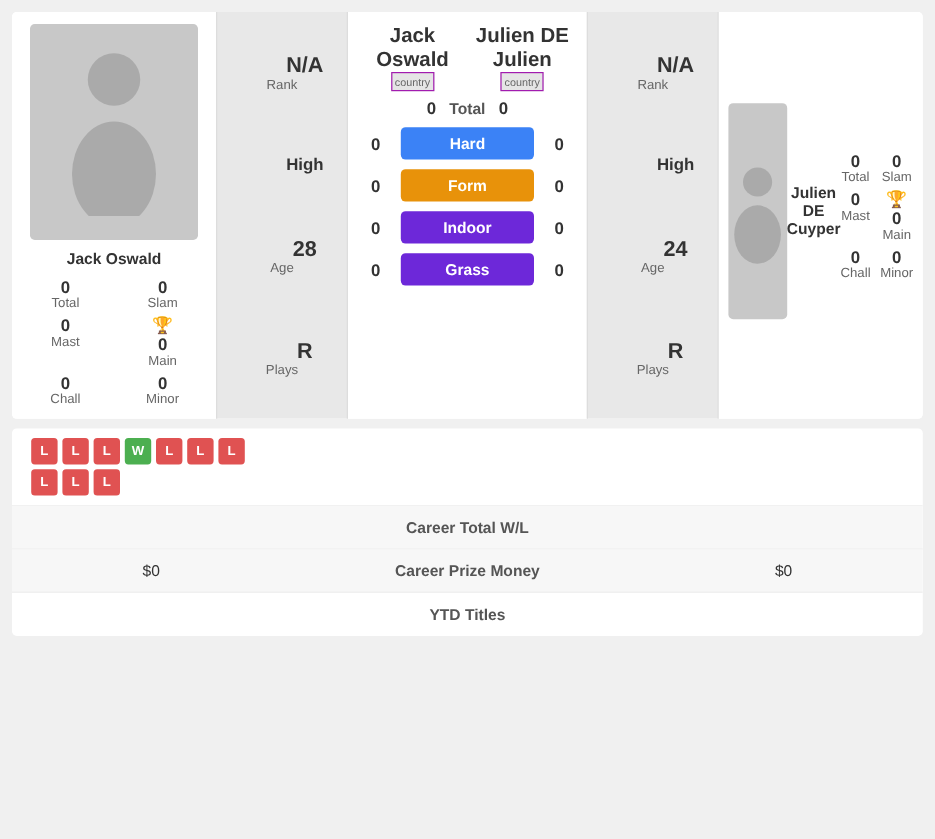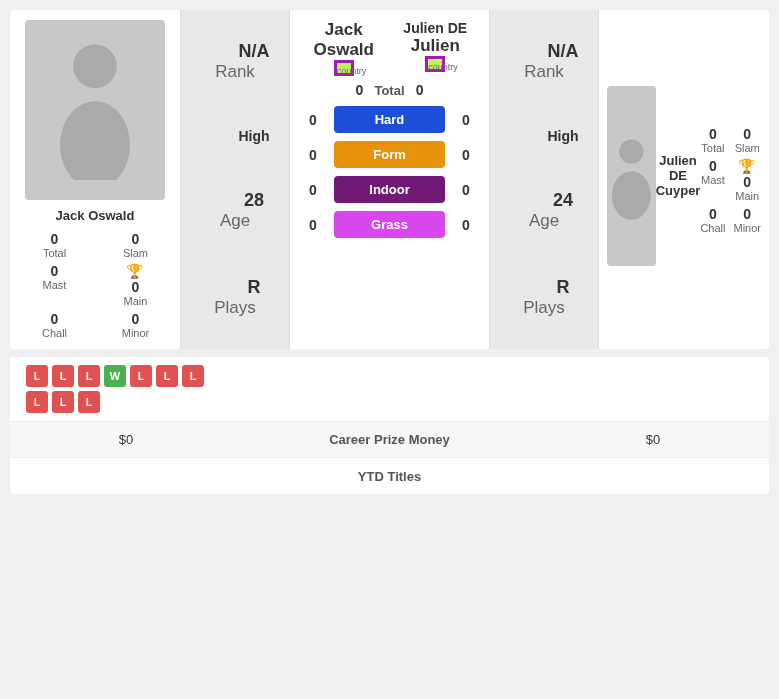--- a/index.html
+++ b/index.html
@@ -94,44 +94,44 @@
       flex-direction: column;
       align-items: center;
       text-align: center;
     }
     .mid-stat-value {
       font-size: 18px;
       font-weight: bold;
       padding-left: 38px;
     }
     .mid-stat-label {
-      font-size: 17px;
+      font-size: 11px;
       color: #666;
     }
     
     .center-col {
       flex: 1;
       display: flex;
       flex-direction: column;
       align-items: center;
       justify-content: flex-start;
       padding: 10px 8px;
       background: #fff;
     }
     .country-row {
       display: flex;
       align-items: center;
       gap: 4px;
       margin-bottom: 2px;
     }
     .country-img {
-      width: 20px;
+      width: 36px;
       height: 16px;
-      background: #bef264;
-      border: 3px solid #a21caf;
+      background: #e5e5e5;
+      border: 1px solid #a21caf;
       display: inline-block;
       font-size: 9px;
       text-align: center;
       line-height: 16px;
       color: #666;
     }
     .surface-rows {
       width: 100%;
       margin-top: 4px;
     }
@@ -152,24 +152,24 @@
       margin: 0 6px;
       padding: 6px 0;
       border: none;
       border-radius: 4px;
       color: #fff;
       font-size: 13px;
       font-weight: bold;
       text-align: center;
       cursor: pointer;
     }
-    .btn-hard { background: #1d4ed8; }
+    .btn-hard { background: #3b82f6; }
     .btn-clay { background: #e8920a; }
-    .btn-indoor { background: #701a75; }
-    .btn-grass { background: #d946ef; }
+    .btn-indoor { background: #6d28d9; }
+    .btn-grass { background: #6d28d9; }
     
     .player-right {
       width: 170px;
       background: #fff;
       padding: 10px 8px;
       display: flex;
       flex-direction: row;
       align-items: center;
     }
     .player-right-mid {
@@ -310,21 +310,21 @@
         </div>
 
         <div style="text-align:center; flex:1;">
           <div style="font-size:17px; font-weight:bold;">Jack Oswald</div>
           <div class="country-row" style="justify-content:center;">
             <span class="country-img">country</span>
           </div>
         </div>
 
         <div style="text-align:center; flex:1;">
-          <div style="font-size:14px; font-weight:bold;">Julien DE</div>
+          <div style="font-size:17px; font-weight:bold;">Julien DE</div>
           <div style="font-size:17px; font-weight:bold;">Julien</div>
           <div class="country-row" style="justify-content:center;">
             <span class="country-img">country</span>
           </div>
         </div>
       </div>
 
       <div class="surface-row" style="margin-bottom:4px;">
         <span class="score-left">0</span>
         <span style="flex:1; text-align:center; font-weight:bold; font-size:13px; color:#555;">Total</span>
@@ -424,20 +424,25 @@
           <span class="badge badge-l">L</span>
           <span class="badge badge-l">L</span>
           <span class="badge badge-l">L</span>
           <span class="badge badge-l">L</span>
           <span class="badge badge-l">L</span>
         </div>
       </div>
       <div class="bottom-row-right"></div>
     </div>
 
+    <div class="bottom-row" style="background:#f7f7f7;">
+      <div class="bottom-row-left"></div>
+      <div class="bottom-row-center">Career Total W/L</div>
+      <div class="bottom-row-right"></div>
+    </div>
 
 
     <div class="bottom-row" style="background:#f7f7f7;">
       <div class="bottom-row-left">$0</div>
       <div class="bottom-row-center">Career Prize Money</div>
       <div class="bottom-row-right">$0</div>
     </div>
 
     <div class="bottom-row">
       <div class="bottom-row-left"></div>

